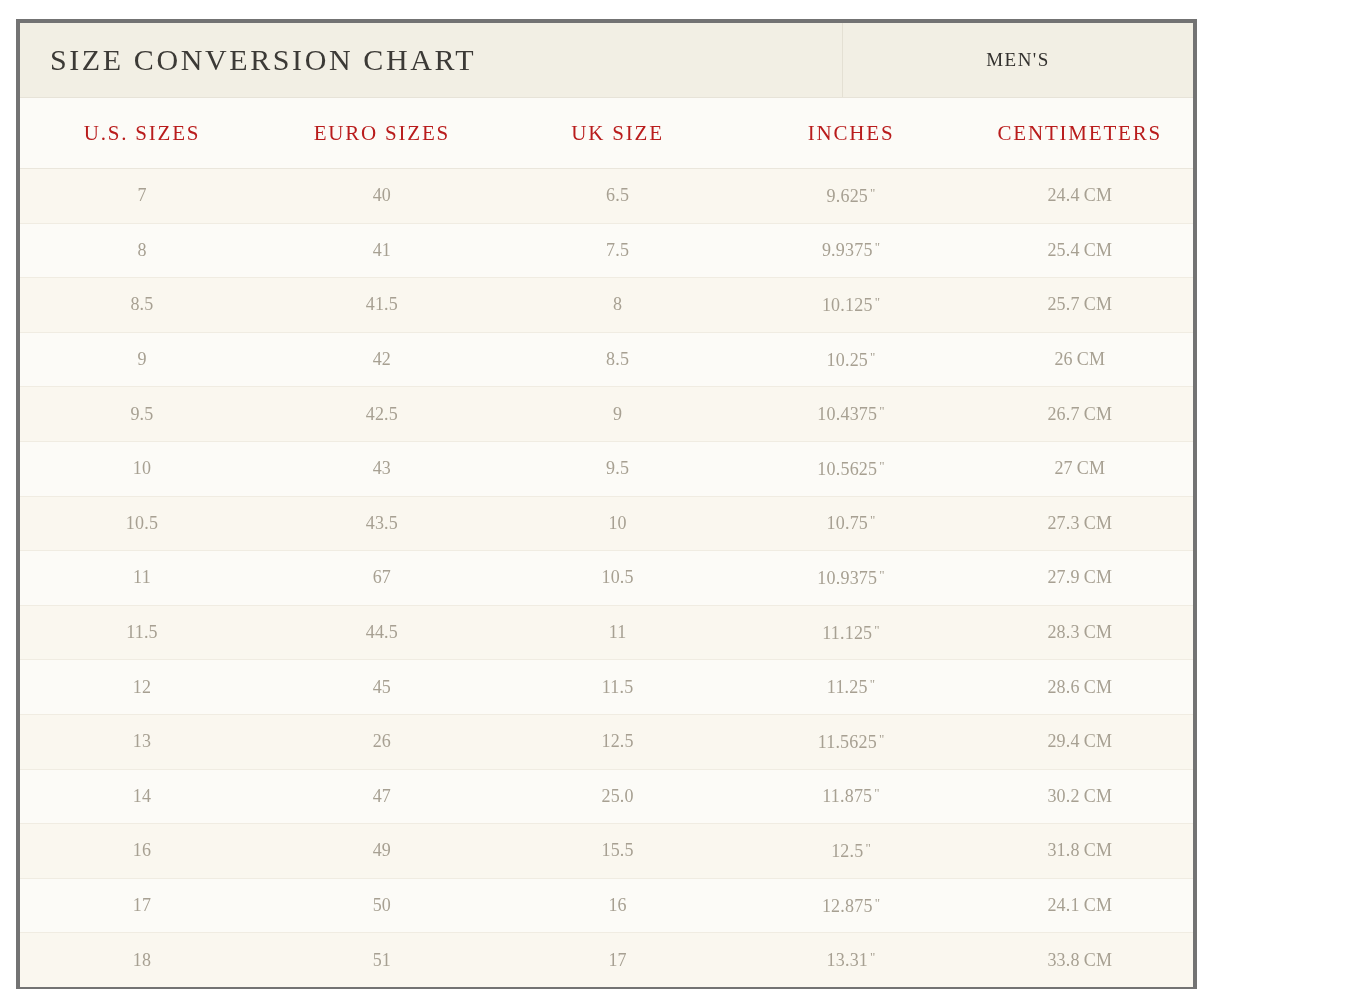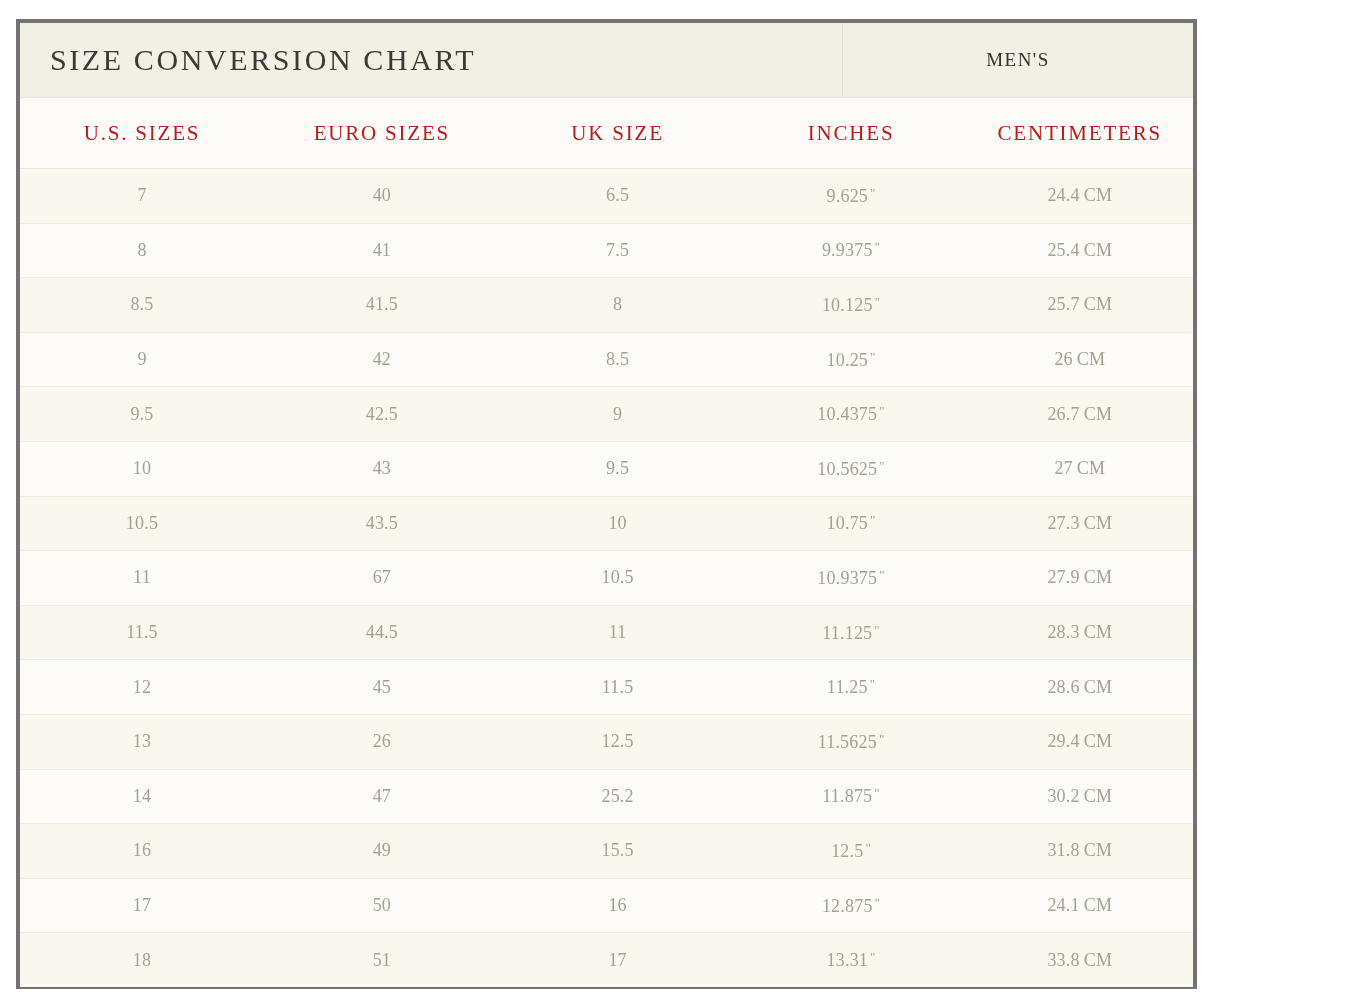--- a/index.html
+++ b/index.html
@@ -212,21 +212,21 @@
         <tr>
           <td>13</td>
           <td>26</td>
           <td>12.5</td>
           <td><span>11.5625</span><span class="inch-mark">"</span></td>
           <td><span>29.4</span><span class="cm-unit">CM</span></td>
         </tr>
         <tr>
           <td>14</td>
           <td>47</td>
-          <td>25.2</td>
+          <td>25.0</td>
           <td><span>11.875</span><span class="inch-mark">"</span></td>
           <td><span>30.2</span><span class="cm-unit">CM</span></td>
         </tr>
         <tr>
           <td>16</td>
           <td>49</td>
           <td>15.5</td>
           <td><span>12.5</span><span class="inch-mark">"</span></td>
           <td><span>31.8</span><span class="cm-unit">CM</span></td>
         </tr>

